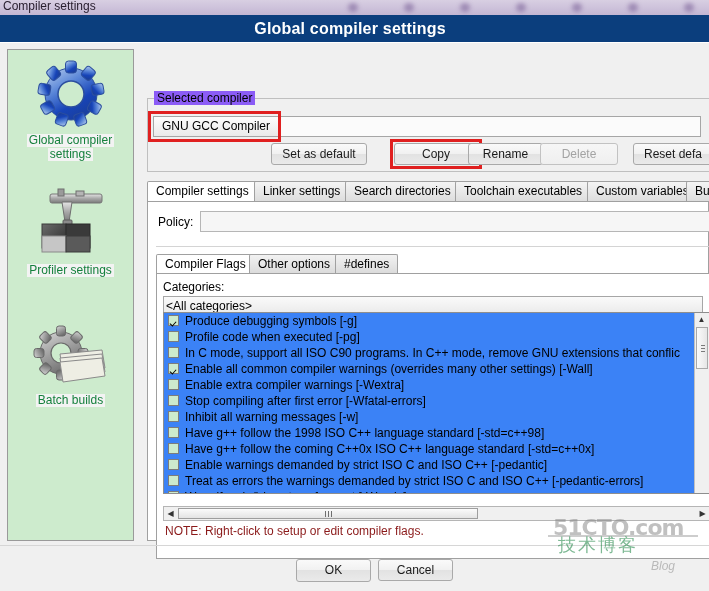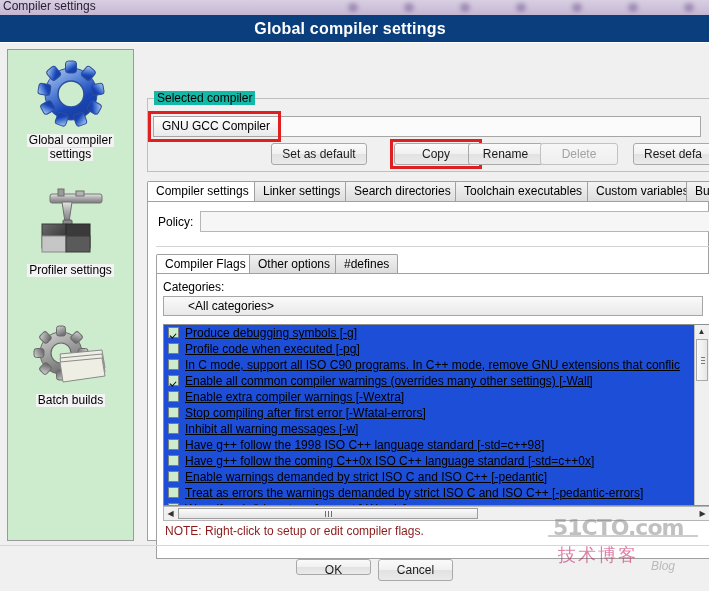--- a/index.html
+++ b/index.html
@@ -46,33 +46,33 @@
 
   
   .nav{
     position:absolute;left:7px;top:6px;width:125px;height:490px;
     background:#cdebcd;border:1px solid #9a9a9a;
   }
   .nav-item{
     position:absolute;left:0;width:125px;text-align:center;cursor:default;
   }
   .nav-label{
-    display:inline-block;font-size:12px;color:#000000;line-height:13px;
+    display:inline-block;font-size:12px;color:#15803d;line-height:13px;
     background:#f3f3f3;padding:0 2px;
   }
   .nav-item.sel .nav-label{background:#f3f3f3;}
   .ico{display:block;margin:0 auto 3px auto;}
 
   
   .grp{
     position:absolute;left:147px;top:55px;width:562px;height:72px;
     border:1px solid #bfbfbf;border-top:1px solid #bfbfbf;
   }
   .grp-legend{
-    position:absolute;left:154px;top:48px;background:#14b8a6;
+    position:absolute;left:154px;top:48px;background:#8b5cf6;
     padding:0 3px;font-size:12px;color:#000;
   }
   .combo{
     position:absolute;left:153px;top:73px;width:548px;height:21px;
     background:#fbfbfb;border:1px solid #a6a6a6;box-sizing:border-box;
   }
   .combo .cval{
     position:absolute;left:0;top:0;height:19px;line-height:19px;
     padding:0 8px;font-size:12px;
     background:linear-gradient(to bottom,#fdfdfd,#eaeaea);
@@ -125,27 +125,27 @@
   .itab.active{background:#fff;border-bottom:1px solid #fff;}
   .ipanel{
     position:absolute;left:8px;top:71px;width:554px;height:286px;
     background:#fff;border:1px solid #a0a0a0;box-sizing:border-box;
   }
   .cat-lab{position:absolute;left:6px;top:6px;font-size:12px;}
   .cat-combo{
     position:absolute;left:6px;top:22px;width:540px;height:20px;
     background:linear-gradient(to bottom,#fafafa,#e9e9e9);
     border:1px solid #a6a6a6;box-sizing:border-box;
-    font-size:12px;line-height:18px;padding-left:24px;
+    font-size:12px;line-height:18px;padding-left:2px;
   }
 
   
   .flaglist{
-    position:absolute;left:6px;top:50px;width:547px;height:182px;
-    background:#1d4ed8;border:1px solid #8e8e8e;box-sizing:border-box;overflow:hidden;text-decoration:underline;
+    position:absolute;left:6px;top:38px;width:547px;height:182px;
+    background:#3b82f6;border:1px solid #8e8e8e;box-sizing:border-box;overflow:hidden;
   }
   .flagrow{position:relative;height:16px;line-height:16px;padding-left:4px;white-space:nowrap;}
   .cb{
     display:inline-block;width:11px;height:11px;vertical-align:-1px;
     background:#cdebcd;border:1px solid #7c7c7c;box-sizing:border-box;
     position:relative;margin-right:6px;
   }
   .cb.on::after{
     content:"";position:absolute;left:2px;top:4px;width:3px;height:5px;
     border:solid #000;border-width:0 1.6px 1.6px 0;transform:rotate(42deg);
@@ -175,31 +175,31 @@
   }
   .hthumb .grip{position:absolute;left:50%;top:2px;margin-left:-3px;width:1px;height:6px;background:#6f6f6f;box-shadow:3px 0 0 #6f6f6f,6px 0 0 #6f6f6f;}
   .harrow{position:absolute;top:0;width:13px;height:13px;font-size:8px;line-height:13px;text-align:center;color:#333;}
 
   .note{
     position:absolute;left:8px;top:250px;font-size:12px;color:#8b1a1a;
   }
 
   
   .footer-sep{position:absolute;left:0;top:502px;width:709px;height:1px;background:#d6d6d6;}
-  .ok-btn{position:absolute;left:296px;top:559px;width:75px;height:16px;}
+  .ok-btn{position:absolute;left:296px;top:559px;width:75px;height:23px;}
   .cancel-btn{position:absolute;left:378px;top:559px;width:75px;height:22px;}
 
   
   .wm{position:absolute;left:548px;top:515px;width:155px;height:55px;opacity:.55;}
   .wm .l1{
     position:absolute;left:5px;top:0px;font-size:22px;font-weight:bold;
     color:#8d8d8d;letter-spacing:-1px;font-family:"DejaVu Sans",sans-serif;
   }
   .wm .rule{position:absolute;left:0;top:20px;width:150px;height:2px;background:#a5a5a5;}
-  .wm .l2{position:absolute;left:10px;top:28px;font-size:18px;color:#be185d;letter-spacing:2px;}
+  .wm .l2{position:absolute;left:10px;top:18px;font-size:18px;color:#15803d;letter-spacing:2px;}
   .wm .l3{position:absolute;left:103px;top:44px;font-size:12px;color:#8d8d8d;font-style:italic;}
 </style>
 </head>
 <body>
 
 <div class="screen">
 
   <div class="os-bar">
     <div class="tb-text">Compiler settings</div>
     <div class="blob" style="left:348px"></div>

